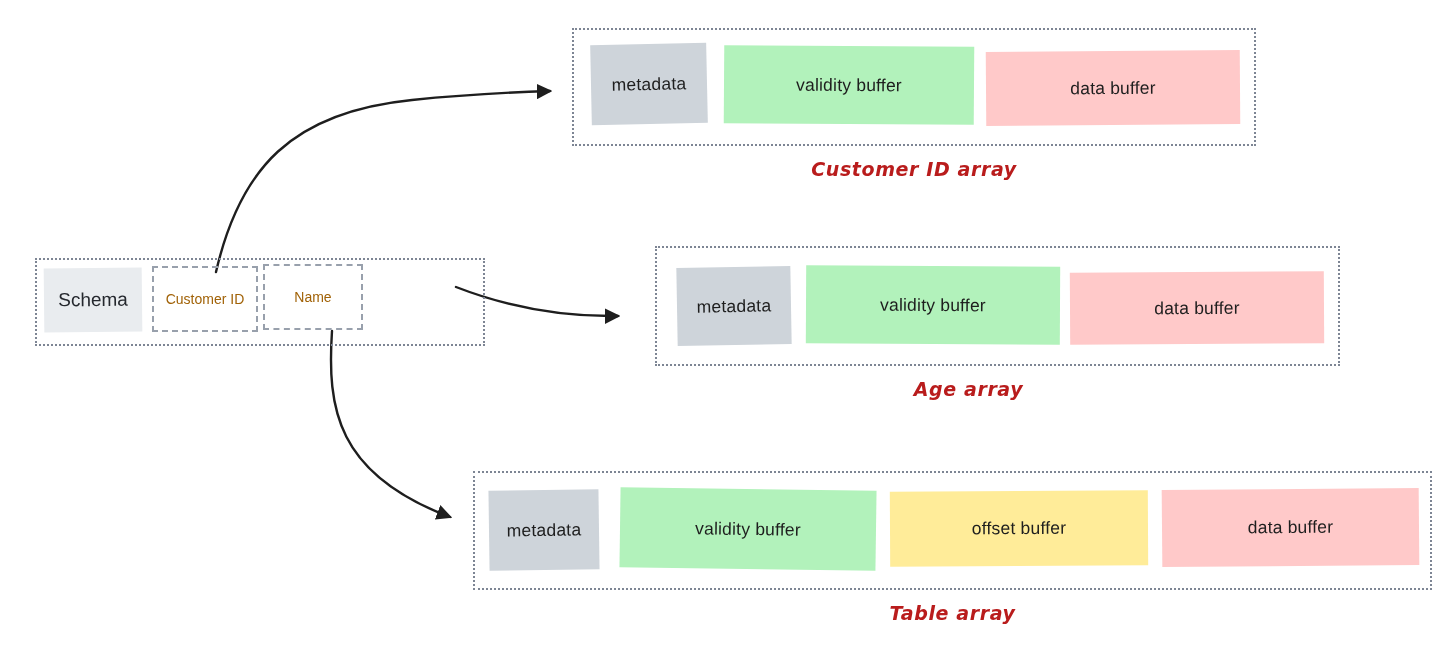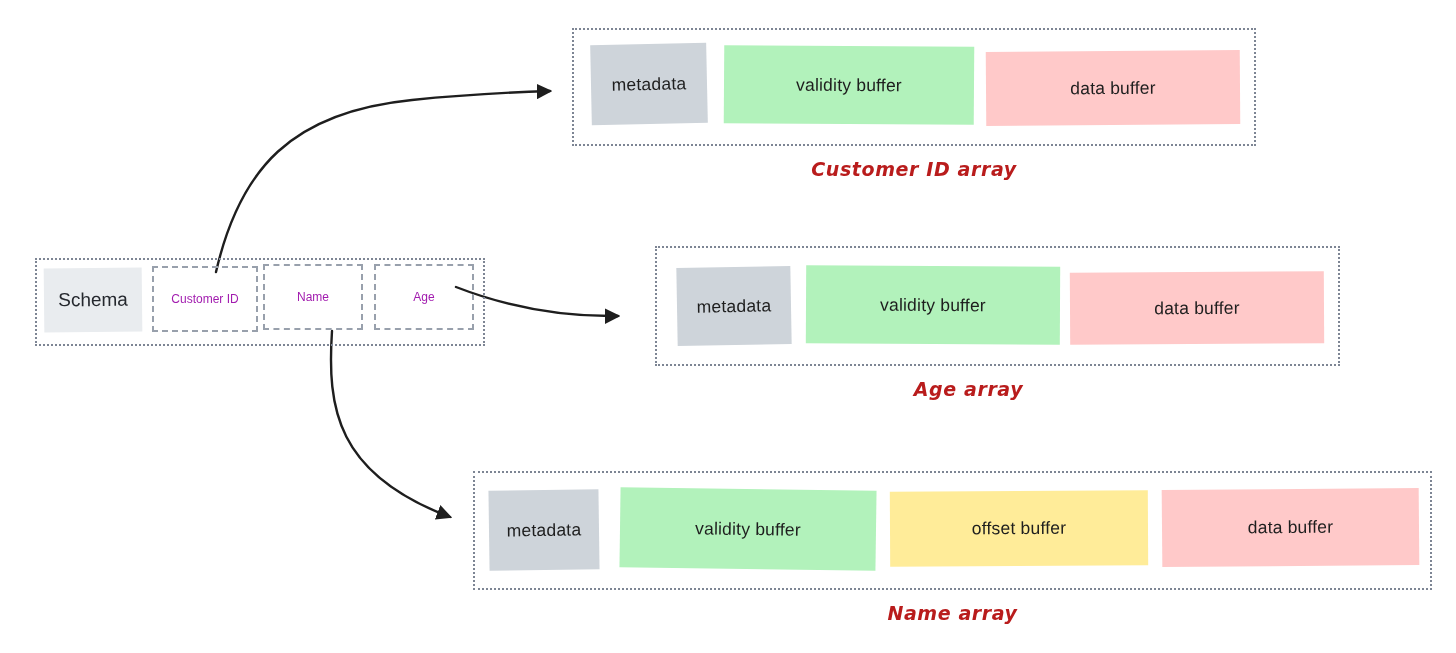--- a/index.html
+++ b/index.html
@@ -45,23 +45,23 @@
     color: #25282e;
     box-sizing: border-box;
   }
   .dashed-box {
     position: absolute;
     border: 2px dashed #98a0ac;
     display: flex;
     align-items: center;
     justify-content: center;
     text-align: center;
-    font-size: 12px;
+    font-size: 14px;
     line-height: 1.2;
-    color: #a21caf;
+    color: #a16207;
     box-sizing: border-box;
     background: transparent;
     padding: 2px 6px;
   }
   .hand-label {
     position: absolute;
     text-align: center;
     font-family: "DejaVu Sans", sans-serif;
     font-style: italic;
     font-weight: 600;
@@ -87,21 +87,20 @@
   </svg>
 
   <div class="dotted-container" style="left:35px; top:258px; width:450px; height:88px;"></div>
 
   <div class="schema-box" style="left: 44px; top: 268px; width: 98px; height: 64px; transform: rotate(-0.6deg); background-color: rgb(233, 236, 239);">Schema</div>
 
   <div class="dashed-box" style="left:152px; top:266px; width:106px; height:66px;">Customer ID</div>
 
   <div class="dashed-box" style="left:263px; top:264px; width:100px; height:66px;">Name</div>
 
-  <div class="dashed-box" style="left:374px; top:264px; width:100px; height:66px;">Age</div>
 
 
   <div class="dotted-container" style="left:572px; top:28px; width:684px; height:118px;"></div>
 
   <div class="buffer" style="left: 591px; top: 44px; width: 116px; height: 80px; transform: rotate(-1.2deg); background-color: rgb(206, 212, 218);">metadata</div>
 
   <div class="buffer" style="left: 724px; top: 46px; width: 250px; height: 78px; transform: rotate(0.4deg); background-color: rgb(178, 242, 187);">validity buffer</div>
 
   <div class="buffer" style="left: 986px; top: 51px; width: 254px; height: 74px; transform: rotate(-0.4deg); background-color: rgb(255, 201, 201);">data buffer</div>
 
@@ -120,15 +119,15 @@
   <div class="dotted-container" style="left:473px; top:471px; width:959px; height:119px;"></div>
 
   <div class="buffer" style="left: 489px; top: 490px; width: 110px; height: 80px; transform: rotate(-0.8deg); background-color: rgb(206, 212, 218);">metadata</div>
 
   <div class="buffer" style="left: 620px; top: 489px; width: 256px; height: 80px; transform: rotate(0.8deg); background-color: rgb(178, 242, 187);">validity buffer</div>
 
   <div class="buffer" style="left: 890px; top: 491px; width: 258px; height: 75px; transform: rotate(-0.3deg); background-color: rgb(255, 236, 153);">offset buffer</div>
 
   <div class="buffer" style="left: 1162px; top: 489px; width: 257px; height: 77px; transform: rotate(-0.5deg); background-color: rgb(255, 201, 201);">data buffer</div>
 
-  <div class="hand-label" style="left:473px; top:602px; width:959px;">Name array</div>
+  <div class="hand-label" style="left:473px; top:602px; width:959px;">Table array</div>
 
 </div>
 
 </body></html>

